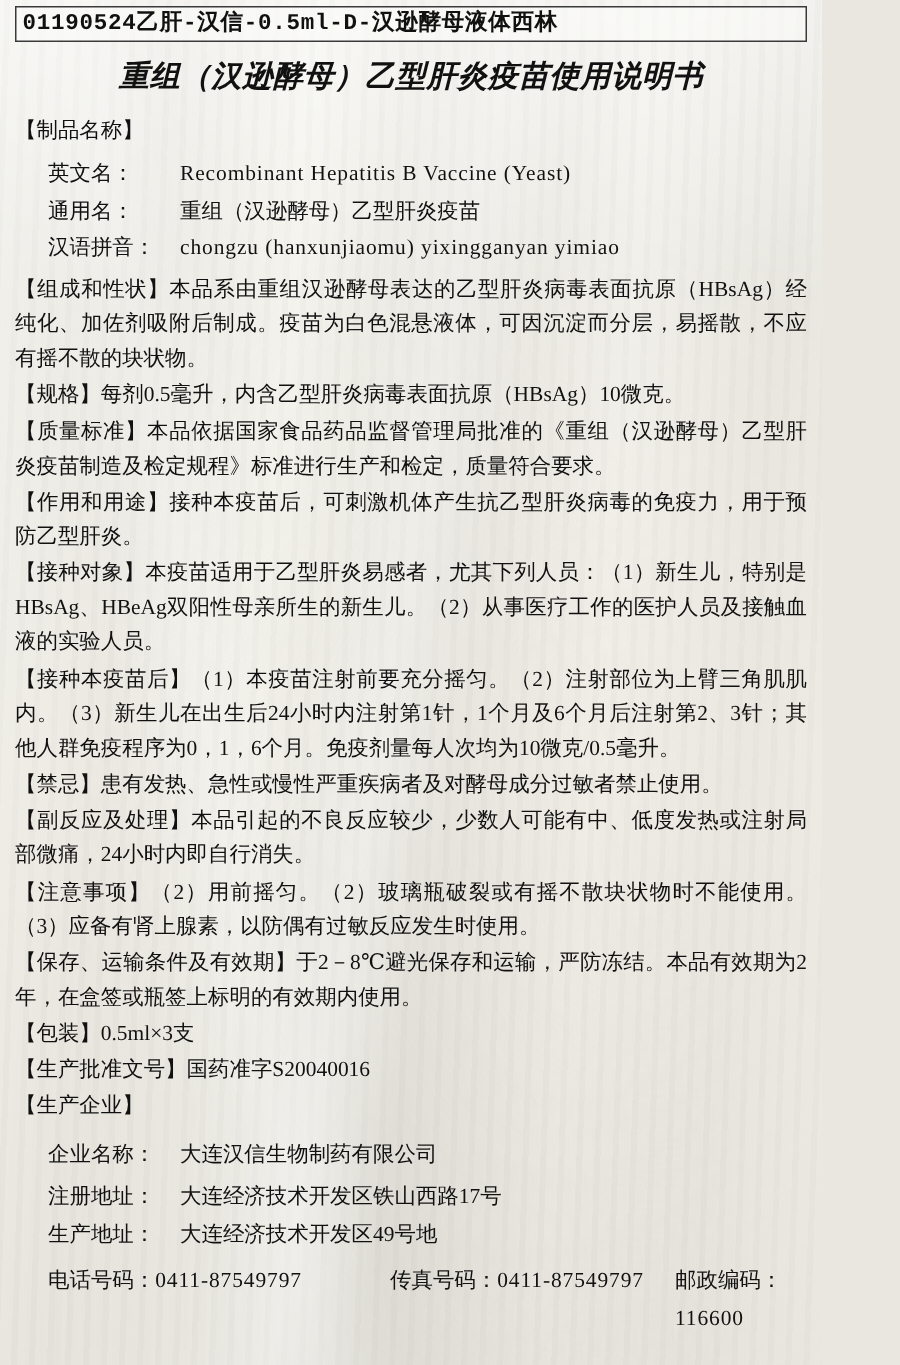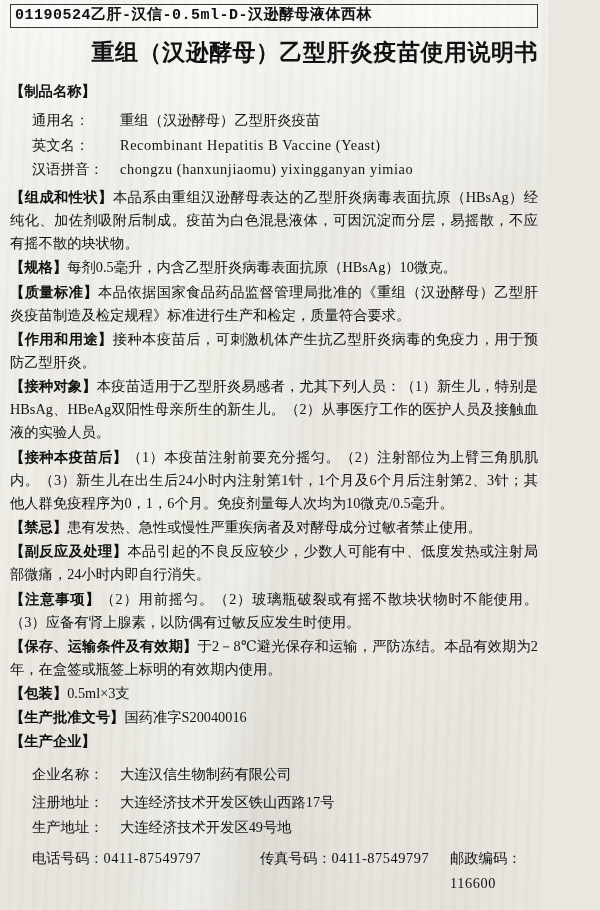--- a/index.html
+++ b/index.html
@@ -59,35 +59,36 @@
     padding: 0 4px;
     font-family: "Liberation Mono", "DejaVu Sans Mono", monospace;
     font-weight: bold;
     font-size: 15px;
     letter-spacing: 0.5px;
     white-space: nowrap;
     overflow: hidden;
     box-sizing: border-box;
   }
   .doc-title {
-    text-align: right;
-    font-size: 23px;
+    text-align: center;
+    font-size: 20px;
     font-weight: bold;
     letter-spacing: 0.5px;
     margin: 9px 0 12px 0;
     font-family: "Liberation Sans", "DejaVu Sans", sans-serif;
+    font-style: italic;
   }
   .sec {
     font-size: 14.3px;
     line-height: 1.62;
     margin-bottom: 1px;
     text-align: justify;
   }
   .lbl {
-    font-weight: bold;
+    font-weight: normal;
     font-family: "Liberation Sans", "DejaVu Sans", sans-serif;
   }
   .sub {
     font-size: 14.3px;
     line-height: 1.72;
     padding-left: 22px;
   }
   .sub .k {
     display: inline-block;
     min-width: 88px;
@@ -122,24 +123,24 @@
 
     <div class="code-bar">01190524乙肝-汉信-0.5ml-D-汉逊酵母液体西林</div>
 
     <div class="doc-title">重组（汉逊酵母）乙型肝炎疫苗使用说明书</div>
 
     <div class="sec">
       <span class="lbl">【制品名称】</span>
     </div>
     <div class="gap-sm"></div>
     <div class="sub">
+      <span class="k">英文名：</span><span class="en">Recombinant  Hepatitis  B  Vaccine  (Yeast)</span>
+    </div>
+    <div class="sub">
       <span class="k">通用名：</span><span>重组（汉逊酵母）乙型肝炎疫苗</span>
-    </div>
-    <div class="sub">
-      <span class="k">英文名：</span><span class="en">Recombinant  Hepatitis  B  Vaccine  (Yeast)</span>
     </div>
     <div class="sub">
       <span class="k">汉语拼音：</span><span class="en">chongzu (hanxunjiaomu) yixingganyan yimiao</span>
     </div>
 
     <div class="gap-sm"></div>
 
     <div class="sec">
       <span class="lbl">【组成和性状】</span><span>本品系由重组汉逊酵母表达的乙型肝炎病毒表面抗原（HBsAg）经纯化、加佐剂吸附后制成。疫苗为白色混悬液体，可因沉淀而分层，易摇散，不应有摇不散的块状物。</span>
     </div>

